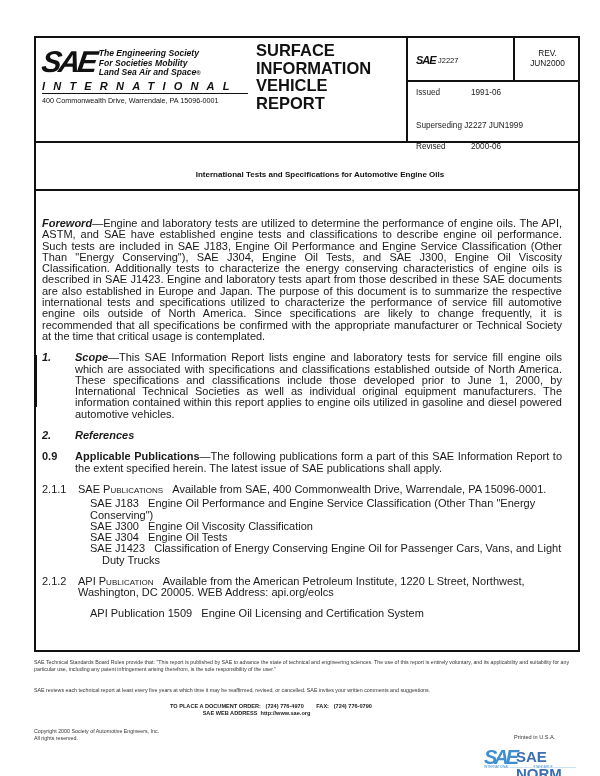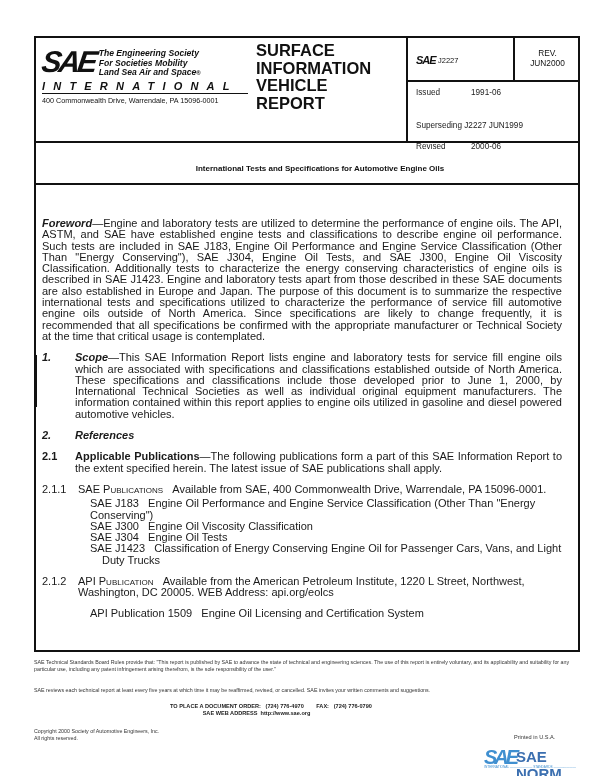--- a/index.html
+++ b/index.html
@@ -13,21 +13,21 @@
   .intl { font-size:11px; font-style:italic; font-weight:bold; letter-spacing:8.2px; margin-top:1px; line-height:12px; border-bottom:1px solid #111; width:206px; padding-bottom:1px; }
   .addr { font-size:7.2px; margin-top:2px; white-space:nowrap; }
   .doc-type { position:absolute; left:220px; top:4px; font-weight:bold; font-size:16.5px; line-height:17.5px; }
   .col-num { position:absolute; left:370px; top:0; width:107px; height:44px; border-left:2px solid #111; border-bottom:2px solid #111; box-sizing:border-box; }
   .col-num .sae-small { position:absolute; left:8px; top:16px; font-weight:bold; font-style:italic; font-size:11px; letter-spacing:-1px; }
   .col-num .jnum { position:absolute; left:30px; top:18px; font-size:7.5px; }
   .col-rev { position:absolute; left:477px; top:0; width:67px; height:44px; border-left:2px solid #111; border-bottom:2px solid #111; box-sizing:border-box; text-align:center; font-size:8.3px; line-height:10px; padding-top:10px; }
   .col-dates { position:absolute; left:370px; top:44px; width:174px; height:59px; border-left:2px solid #111; box-sizing:border-box; font-size:8.2px; color:#222; }
   .col-dates .row { position:absolute; left:8px; }
   .col-dates .lbl { display:inline-block; width:55px; }
-  .title-row { position:absolute; left:0; top:99px; width:100%; height:48px; border-bottom:2px solid #111; box-sizing:border-box; text-align:center; font-size:8px; font-weight:bold; line-height:64px; color:#111;padding-left:26px; }
+  .title-row { position:absolute; left:0; top:105px; width:100%; height:48px; border-bottom:2px solid #111; box-sizing:border-box; text-align:center; font-size:8px; font-weight:bold; line-height:64px; color:#111;padding-left:26px; }
   .body { position:absolute; left:8px; top:182px; width:528px; font-size:11px; line-height:11.3px; color:#1a1a1a; }
   .p { text-align:justify; }
   .p i b, .em { font-weight:bold; font-style:italic; }
   .sec { position:relative; padding-left:33px; }
   .sec .num { position:absolute; left:0; top:0; }
   .change-bar { position:absolute; left:-8px; top:3px; width:3px; height:52px; background:#111; }
   .sc { font-variant:small-caps; }
   .footer { position:absolute; left:34px; width:548px; font-size:5.3px; line-height:7px; color:#333; }
   .order { position:absolute; left:170px; top:703px; font-size:5.6px; font-weight:bold; line-height:7px; color:#222; white-space:pre; }
   .copyright { position:absolute; left:34px; top:728px; font-size:5.3px; line-height:7px; color:#333; }
@@ -93,21 +93,21 @@
     <span class="num em">1.</span>
     <span class="em">Scope</span><span>—This SAE Information Report lists engine and laboratory tests for service fill engine oils which are associated with specifications and classifications established outside of North America. These specifications and classifications include those developed prior to June 1, 2000, by International Technical Societies as well as individual original equipment manufacturers. The information contained within this report applies to engine oils utilized in gasoline and diesel powered automotive vehicles.</span>
   </div>
 
   <div class="sec" style="margin-top:10px;">
     <span class="num em">2.</span>
     <span class="em">References</span>
   </div>
 
   <div class="sec p" style="margin-top:10px;">
-    <span class="num" style="font-weight:bold;">2.1</span>
+    <span class="num" style="font-weight:bold;">0.9</span>
     <span style="font-weight:bold;">Applicable Publications</span><span>—The following publications form a part of this SAE Information Report to the extent specified herein. The latest issue of SAE publications shall apply.</span>
   </div>
 
   <div class="sec" style="margin-top:10px; padding-left:36px;">
     <span class="num">2.1.1</span>
     <span class="sc">SAE Publications</span>&nbsp;&nbsp;&nbsp;<span>Available from SAE, 400 Commonwealth Drive, Warrendale, PA 15096-0001.</span>
   </div>
 
   <div style="margin-top:3px; padding-left:48px;">
     <div><span>SAE J183</span>&nbsp;&nbsp;&nbsp;<span>Engine Oil Performance and Engine Service Classification (Other Than "Energy Conserving")</span></div>

